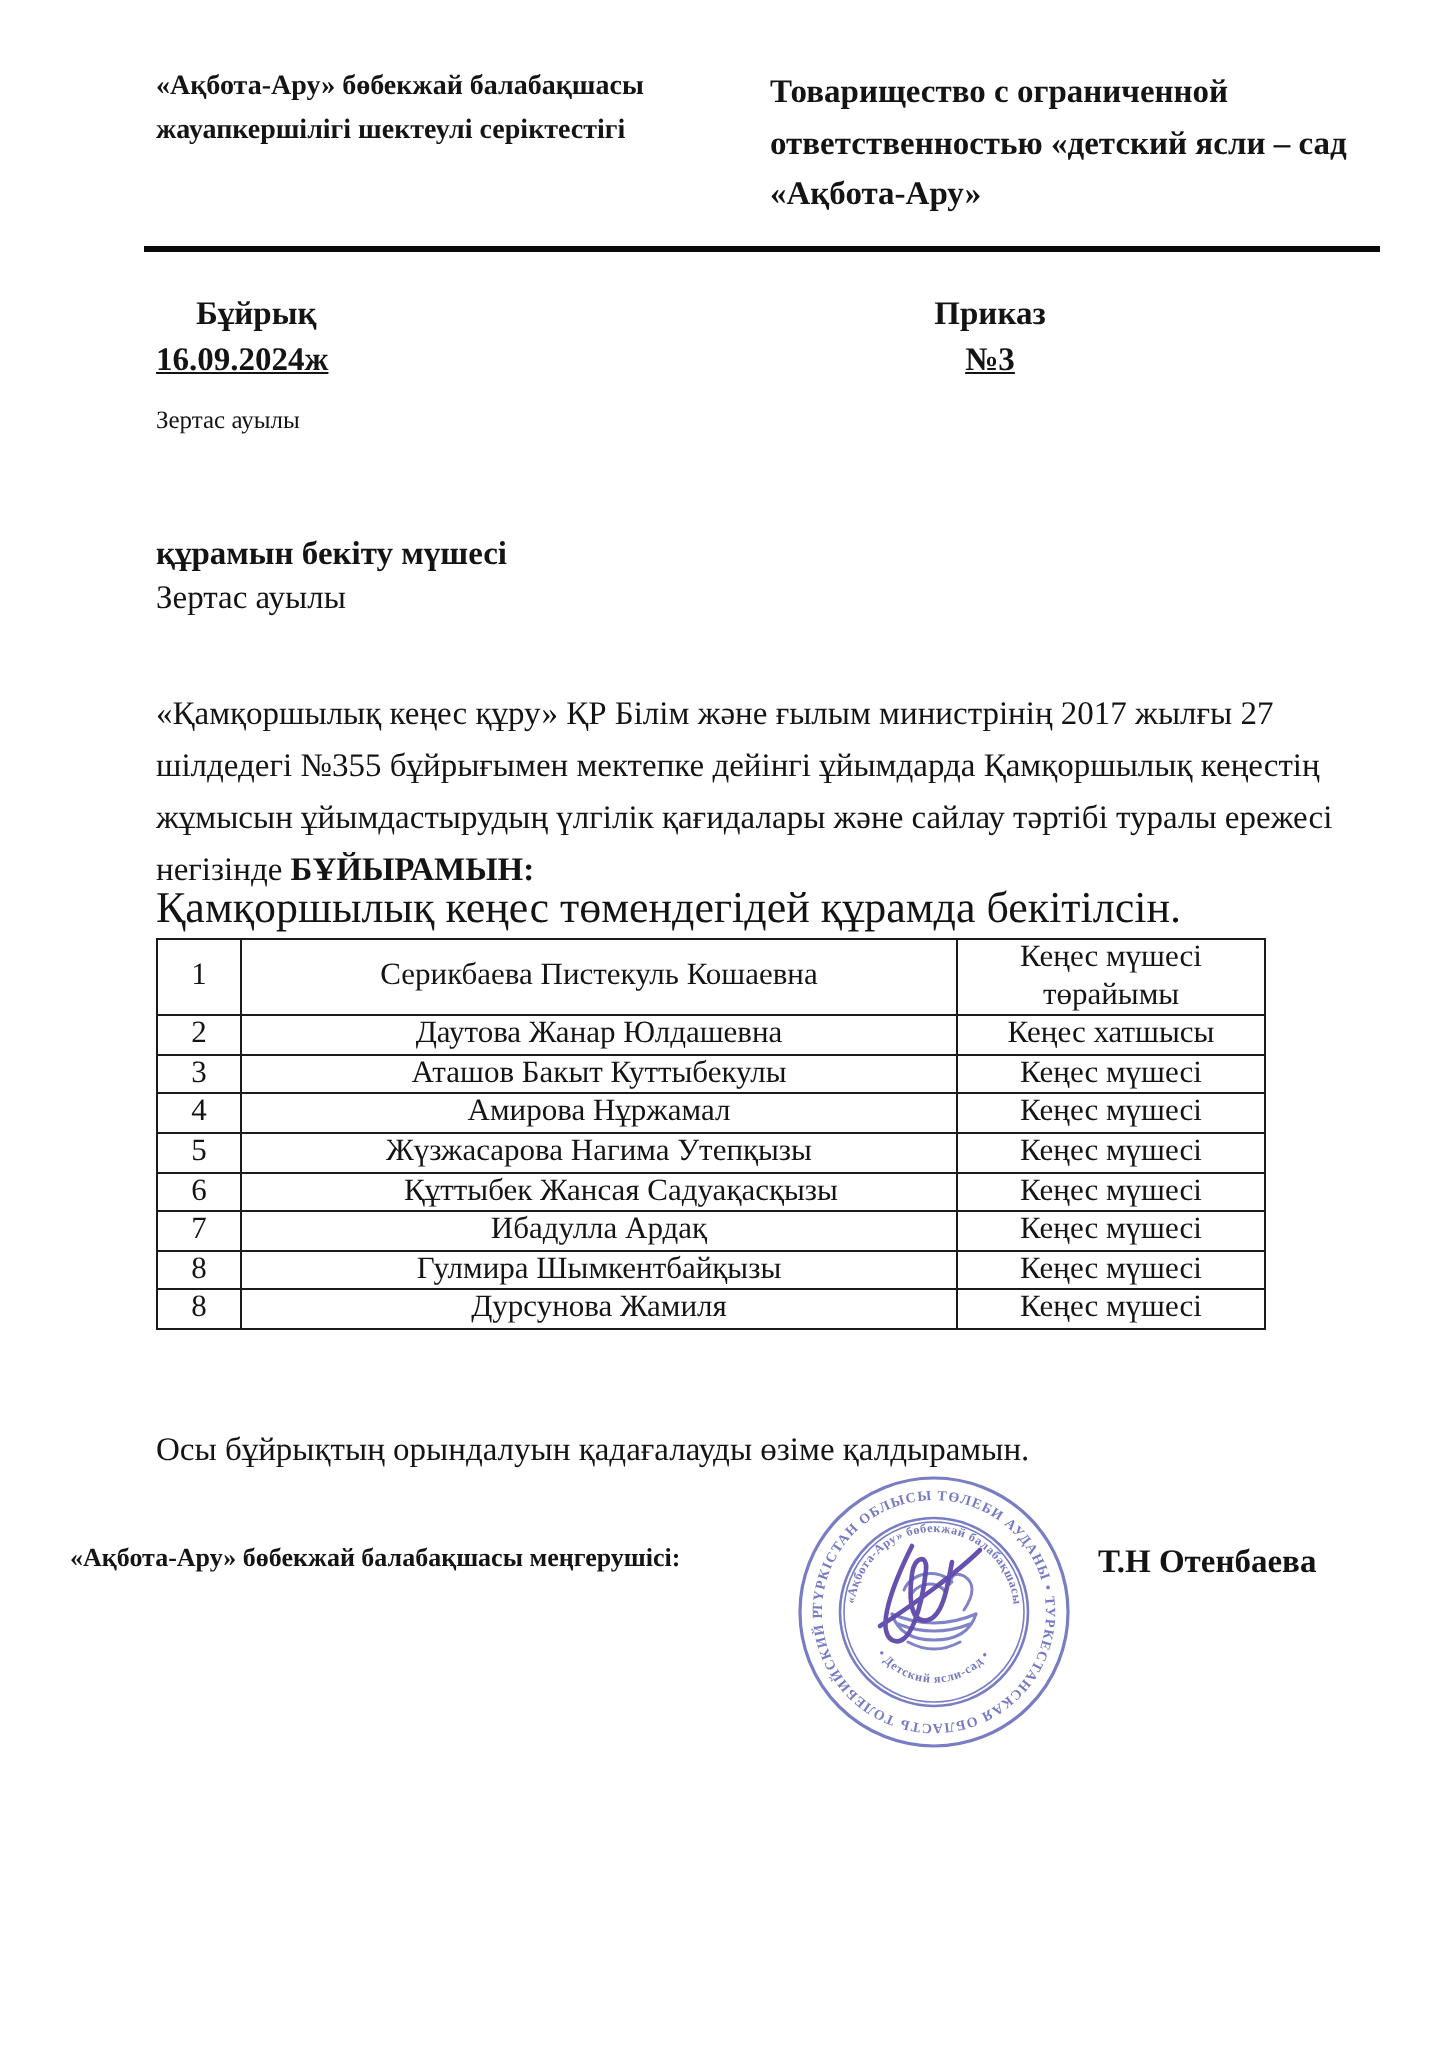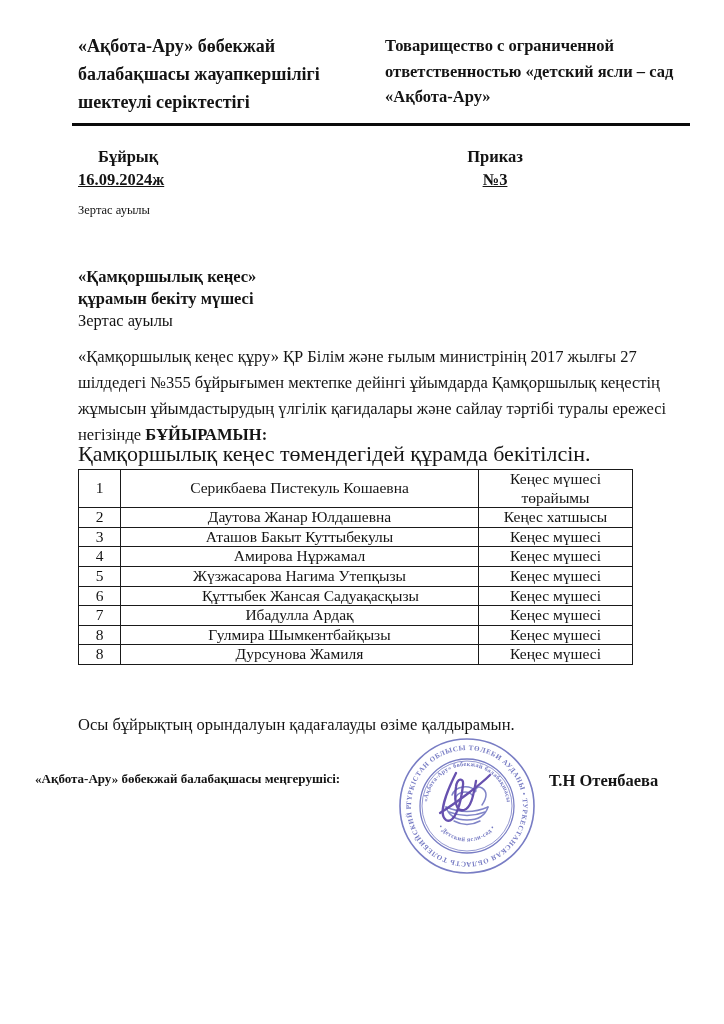--- a/index.html
+++ b/index.html
@@ -10,21 +10,21 @@
     background:#ffffff;
     font-family:"Liberation Serif","DejaVu Serif",serif;
     color:#141414;
     overflow:hidden;
   }
   .abs { position:absolute; }
 
   
   .header { top:33px; left:78px; width:612px; height:90px; }
   .header-left  { position:absolute; left:0; top:0; width:245px;
-                  font-weight:bold; font-size:18px; line-height:1.55; }
+                  font-weight:bold; font-size:14px; line-height:1.55; }
   .header-right { position:absolute; left:307px; top:0; width:290px;
                   font-weight:bold; font-size:16.5px; line-height:1.55; }
   .rule { top:123px; left:72px; width:618px; height:3px; background:#0a0a0a; }
 
   
   .order { top:147px; left:78px; width:612px; height:60px; font-size:16.5px; }
   .order-title-kz  { position:absolute; left:20px;  top:0;    font-weight:bold; }
   .order-date      { position:absolute; left:0;     top:23px; font-weight:bold; text-decoration:underline; }
   .order-title-ru  { position:absolute; left:377px; top:0;    width:80px; text-align:center; font-weight:bold; }
   .order-number    { position:absolute; left:377px; top:23px; width:80px; text-align:center; font-weight:bold; text-decoration:underline; }
@@ -72,21 +72,20 @@
 
   <div class="abs order">
     <div class="order-title-kz">Бұйрық</div>
     <div class="order-date">16.09.2024ж</div>
     <div class="order-title-ru">Приказ</div>
     <div class="order-number">№3</div>
   </div>
   <div class="abs place-small">Зертас ауылы</div>
 
   <div class="abs subject">
-    <div class="b">«Қамқоршылық кеңес»</div>
     <div class="b">құрамын бекіту мүшесі</div>
     <div>Зертас ауылы</div>
   </div>
 
   <div class="abs paragraph"><span>«Қамқоршылық кеңес құру» ҚР Білім және ғылым министрінің 2017 жылғы 27 шілдедегі №355 бұйрығымен мектепке дейінгі ұйымдарда Қамқоршылық кеңестің жұмысын ұйымдастырудың үлгілік қағидалары және сайлау тәртібі туралы ережесі негізінде </span><span class="b">БҰЙЫРАМЫН:</span></div>
 
   <div class="abs intro">Қамқоршылық кеңес төмендегідей құрамда бекітілсін.</div>
 
   <div class="abs members">
     <table>

